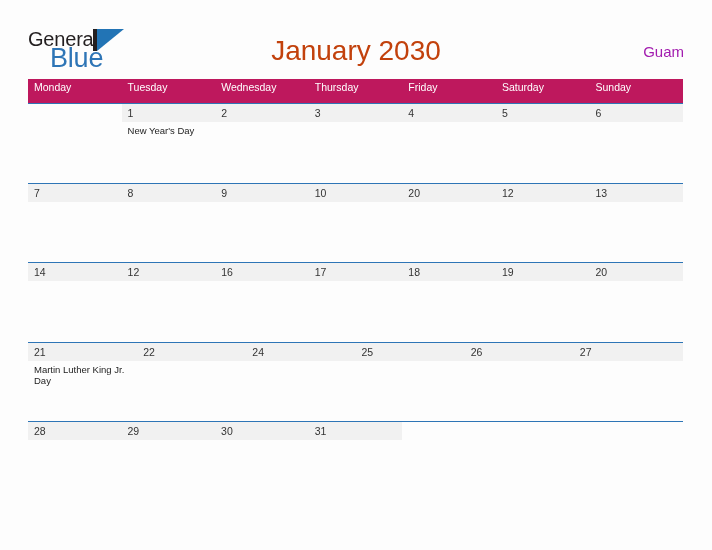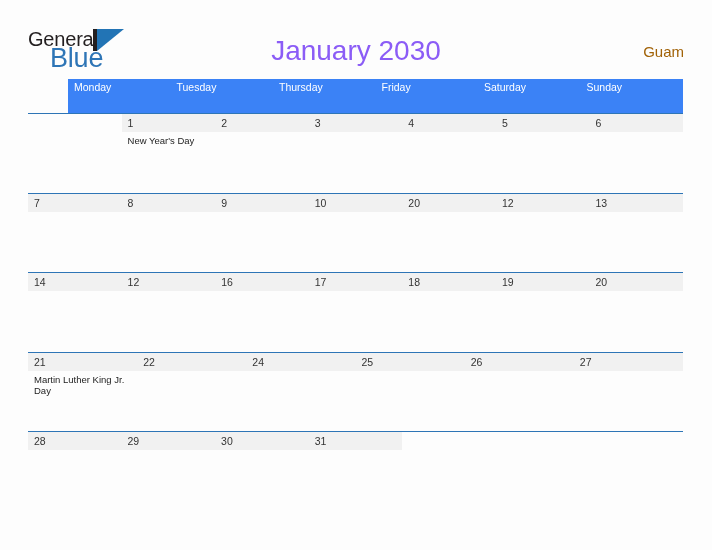--- a/index.html
+++ b/index.html
@@ -66,49 +66,48 @@
     border-bottom: 22px solid transparent;
   }
 
   .cal-title {
     position: absolute;
     left: 0;
     right: 0;
     top: 34px;
     text-align: center;
     font-size: 28px;
-    color: #8b5cf6;
+    color: #c2410c;
     font-weight: normal;
     margin: 0;
     line-height: 34px;
   }
 
   .cal-location {
     position: absolute;
     right: 28px;
     top: 43px;
     font-size: 15px;
-    color: #a16207;
+    color: #a21caf;
     line-height: 18px;
     text-align: right;
   }
 
   
   .calendar {
     position: absolute;
     left: 28px;
     top: 79px;
     width: 655px;
   }
 
   .weekday-row {
     display: flex;
-    background: #3b82f6;
-    height: 34px;
-    margin-left: 40px;
+    background: #be185d;
+    height: 24px;
   }
   .weekday-cell {
     flex: 1 1 0;
     color: #ffffff;
     font-size: 10.5px;
     line-height: 17px;
     padding-left: 6px;
     box-sizing: border-box;
     white-space: nowrap;
     overflow: hidden;
@@ -170,20 +169,21 @@
   <h1 class="cal-title">January 2030</h1>
 
   <div class="cal-location">Guam</div>
 
 </div>
 
 <div class="calendar">
   <div class="weekday-row">
       <div class="weekday-cell">Monday</div>
       <div class="weekday-cell">Tuesday</div>
+      <div class="weekday-cell">Wednesday</div>
       <div class="weekday-cell">Thursday</div>
       <div class="weekday-cell">Friday</div>
       <div class="weekday-cell">Saturday</div>
       <div class="weekday-cell">Sunday</div>
     </div>
   <div>
       <div class="week-row">
         <div class="day-cell outside">
           <div class="day-number-band"></div>
         </div>

